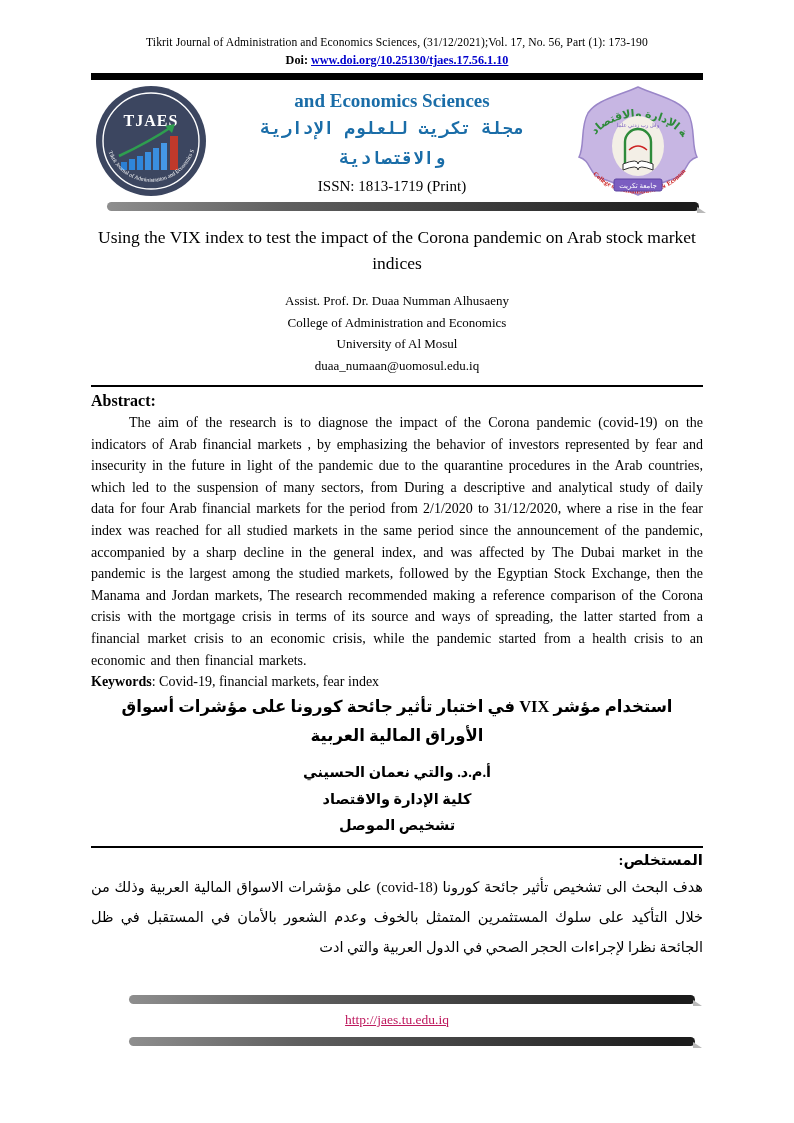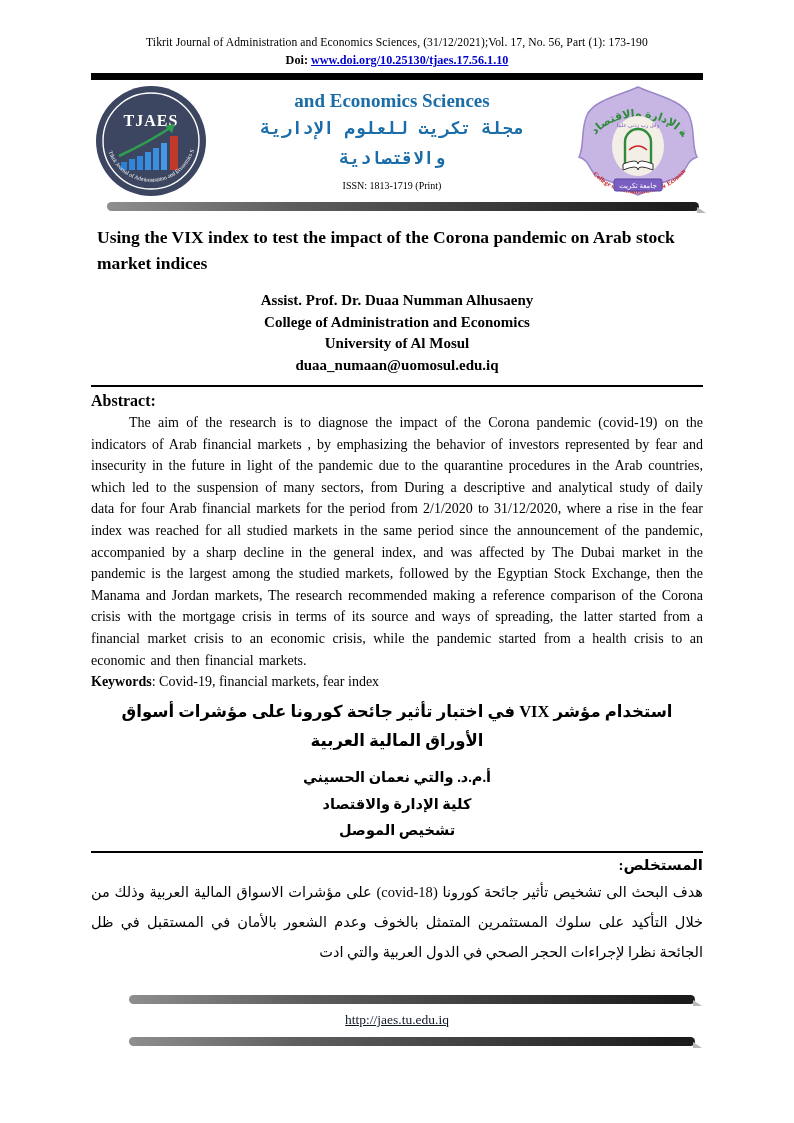--- a/index.html
+++ b/index.html
@@ -48,67 +48,66 @@
     line-height: 26px;
   }
   .jt-ar {
     color: #1a6da8;
     font-weight: bold;
     font-size: 17.5px;
     line-height: 30px;
     direction: rtl;
     font-family: Liberation Mono, monospace;
   }
-  .issn { font-size: 10px; line-height: 24px; }
+  .issn { font-size: 15px; line-height: 24px; }
 
   .divider-bar {
     height: 9px;
     border-radius: 5px;
     background: linear-gradient(to right, #8e8e8e, #5f5f5f 30%, #1c1c1c 96%);
     position: relative;
   }
   .divider-bar::after {
     content: "";
     position: absolute;
     right: -7px; bottom: -2px;
     width: 0; height: 0;
     border-left: 9px solid #b9b9b9;
     border-top: 6px solid transparent;
   }
   .bar-after-mast { margin: 2px 4px 0 16px; }
 
   .title {
     margin: 13px 6px 0 6px;
+    text-align: center;
     font-size: 17.5px;
-    font-weight: bold;
+    font-weight: normal;
     line-height: 26px;
   }
   .authors {
     margin-top: 14px;
     text-align: center;
-    font-size: 15px;
+    font-size: 13px;
     line-height: 21.5px;
-    font-weight: bold;
   }
   .rule { margin-top: 9px; border-top: 2.5px solid #000; }
 
   .abs-head { margin-top: 2px; font-size: 16px; font-weight: bold; line-height: 23px; }
   .abs-body {
     font-size: 14px;
     line-height: 21.6px;
     text-align: justify;
     text-indent: 38px;
     word-spacing: 1.5px;
   }
   .kw-line { font-size: 14px; line-height: 21px; }
   .kw-label { font-weight: bold; }
 
   .ar { direction: rtl; font-family: "Liberation Serif", "DejaVu Sans", serif; }
   .ar-title {
-    margin-top: 5px;
     text-align: center;
     font-size: 16.5px;
     font-weight: bold;
     line-height: 29px;
   }
   .ar-authors {
     margin-top: 9px;
     text-align: center;
     font-size: 14.5px;
     font-weight: bold;
@@ -129,21 +128,21 @@
     transform: translateX(-50%);
     width: 612px;
   }
   .footer .divider-bar { margin-left: 38px; margin-right: 8px; }
   .footer-link-wrap {
     text-align: center;
     margin: 8px 0 9px 0;
     font-size: 13.5px;
   }
   .footer-link-wrap a {
-    color: #0f172a;
+    color: #be185d;
     text-decoration: underline;
     cursor: pointer;
   }
   svg text { font-family: "Liberation Serif", "DejaVu Sans", serif; }
 </style>
 </head>
 <body>
 
 <div class="content">
 

